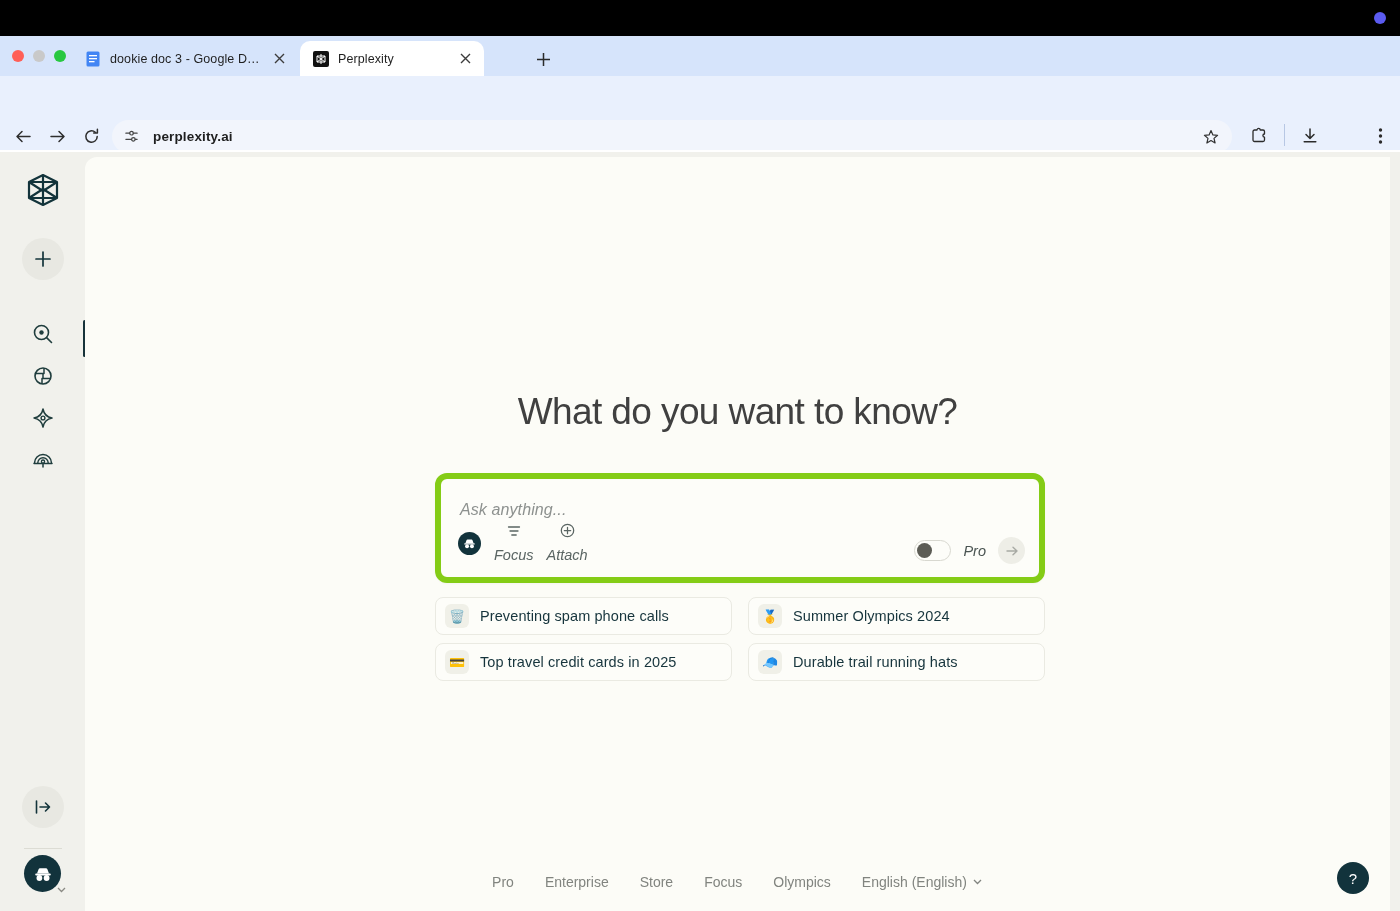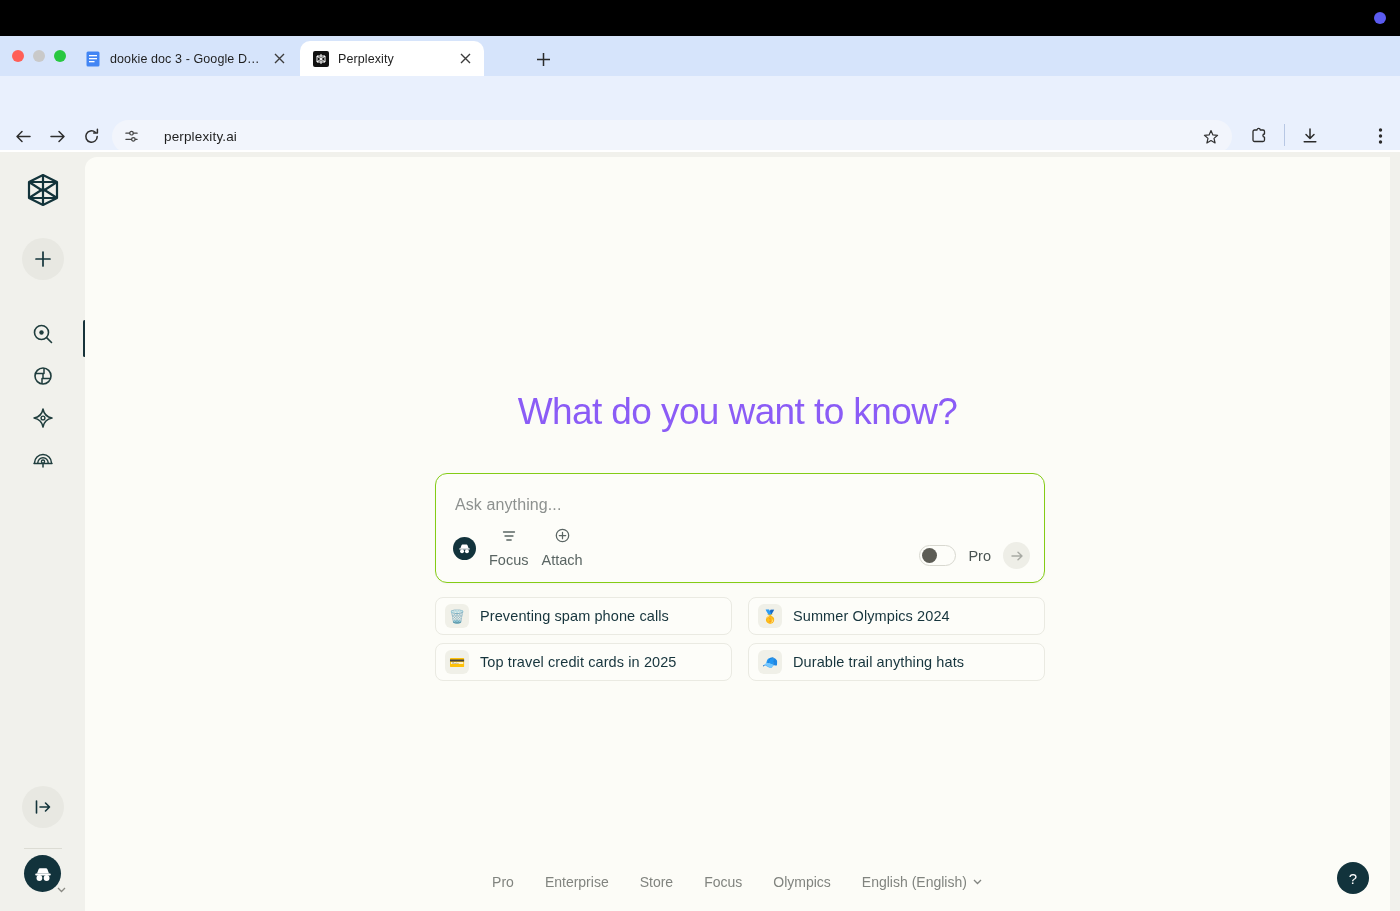--- a/index.html
+++ b/index.html
@@ -83,22 +83,23 @@
     position: absolute; top: 44px; left: 112px; width: 1120px; height: 33px;
     background: #f2f5fc; border-radius: 17px;
     display: flex; align-items: center; padding: 0 8px 0 6px;
   }
   .omni-site {
     width: 26px; height: 26px; border-radius: 50%;
     display: flex; align-items: center; justify-content: center; color: #444;
     flex: 0 0 26px;
   }
   .omni-url {
-    flex: 1 1 auto; font-size: 13.5px; color: #1f1f1f; margin-left: 20px;
+    flex: 1 1 auto; font-size: 13.5px; color: #1f1f1f; margin-left: 9px;
     letter-spacing: .15px;
+    font-weight: bold;
   }
   .omni-star { width: 26px; height: 26px; display: flex; align-items: center; justify-content: center; color: #333; }
 
   .tb-icon {
     position: absolute; top: 46px; width: 28px; height: 28px;
     display: flex; align-items: center; justify-content: center; color: #2b2b2b;
   }
   .tb-ext { left: 1245px; }
   .tb-dl  { left: 1296px; }
   .tb-menu{ left: 1366px; }
@@ -175,27 +176,28 @@
   }
 
   
   .content {
     position: absolute; top: 5px; left: 85px; width: 1305px; height: 754px;
     background: #fcfcf7; border-radius: 12px 0 0 0;
   }
 
   .headline {
     position: absolute; top: 234px; left: 0; width: 1305px; text-align: center;
-    font-size: 37px; color: #8b5cf6; letter-spacing: -0.6px; font-weight: 400;
+    font-size: 37px; color: #404040; letter-spacing: -0.6px; font-weight: 400;
   }
 
   .askbox {
     position: absolute; top: 316px; left: 350px; width: 610px; height: 110px;
-    background: #fdfdf9; border: 1px solid #84cc16; border-radius: 12px;
+    background: #fdfdf9; border: 6px solid #84cc16; border-radius: 12px;
     box-shadow: 0 1px 2px rgba(0,0,0,.03);
+    font-style: italic;
   }
   .ask-placeholder {
     position: absolute; top: 22px; left: 19px; font-size: 16px; color: #8d918f;
     letter-spacing: .1px;
   }
   .ask-tools {
     position: absolute; bottom: 14px; left: 17px; display: flex; align-items: center; gap: 13px;
   }
   .incog-circle {
     width: 23px; height: 23px; border-radius: 50%; background: #12333c;
@@ -528,21 +530,21 @@
         <div class="sugg">
           <span class="sugg-emoji">🥇</span>
           <span class="sugg-label">Summer Olympics 2024</span>
         </div>
         <div class="sugg">
           <span class="sugg-emoji">💳</span>
           <span class="sugg-label">Top travel credit cards in 2025</span>
         </div>
         <div class="sugg">
           <span class="sugg-emoji">🧢</span>
-          <span class="sugg-label">Durable trail anything hats</span>
+          <span class="sugg-label">Durable trail running hats</span>
         </div>
       </div>
 
       <div class="footer">
         <span class="foot-link">Pro</span>
         <span class="foot-link">Enterprise</span>
         <span class="foot-link">Store</span>
         <span class="foot-link">Focus</span>
         <span class="foot-link">Olympics</span>
         <span class="foot-lang">

